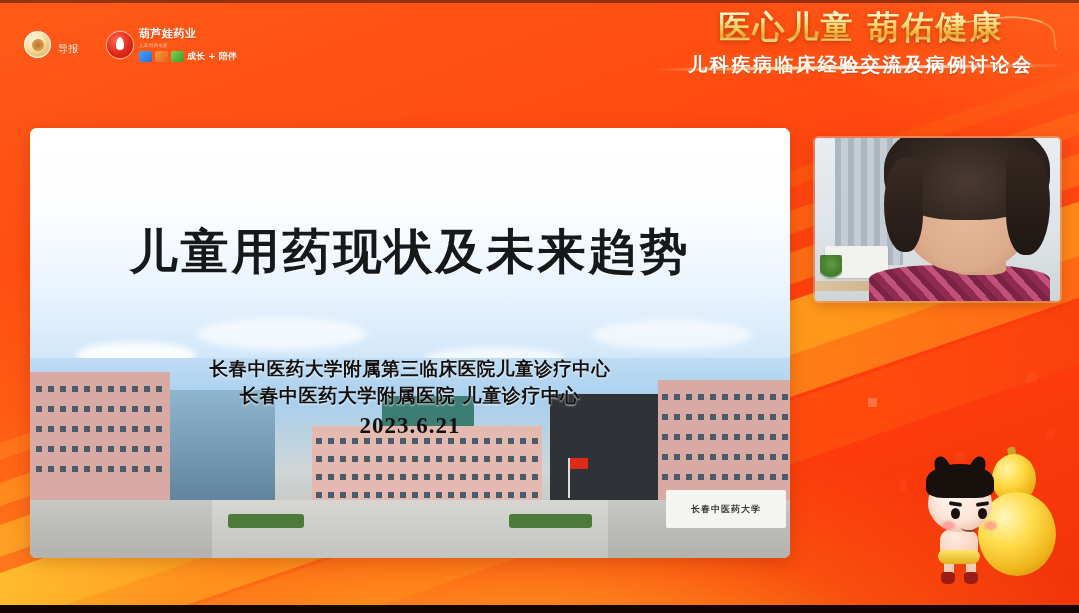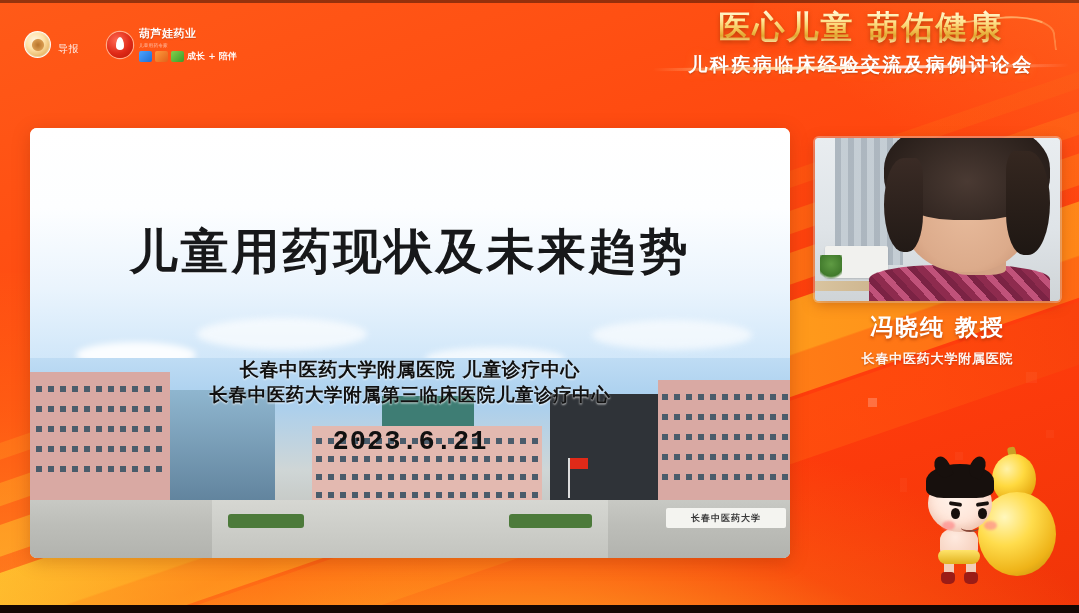--- a/index.html
+++ b/index.html
@@ -157,22 +157,22 @@
     font-family:"DejaVu Sans","Liberation Sans",sans-serif;
     text-shadow:0 1px 0 rgba(255,255,255,.6);
   }
   .slide-sub{
     position:relative; z-index:3; text-align:center; margin-top:72px;
     color:#111; font-weight:800; line-height:1.38;
   }
   .slide-sub .l{ font-size:19px; letter-spacing:.6px; white-space:nowrap;
     text-shadow:0 1px 2px rgba(255,255,255,.85); }
   .slide-sub .l.small{ font-size:18.5px; }
-  .slide-sub .date{ font-size:27px; letter-spacing:1px; margin-top:16px;
-    font-family:Liberation Mono, monospace; }
+  .slide-sub .date{ font-size:23px; letter-spacing:1px; margin-top:2px;
+    font-family:Liberation Serif, serif; }
 
   
   .campus{
     position:absolute; left:0; right:0; bottom:0; height:200px; overflow:hidden;
     background:linear-gradient(180deg,#bfdcf4 0%,#a9cfee 22%,#cfd6d6 56%,#c4c6c2 78%,#b9bab6 100%);
   }
   .bldg{ position:absolute; bottom:46px; background:#d9a9a3; }
   .bldg .winrow{
     position:absolute; left:4px; right:4px; height:6px;
     background:repeating-linear-gradient(90deg,#4a5c6b 0 6px,transparent 6px 12px);
@@ -188,21 +188,21 @@
     background:linear-gradient(180deg,#d6d7d2,#c3c4bf);
   }
   .hedge{ position:absolute; bottom:30px; height:14px; background:#4c7a3a; border-radius:3px; }
   .signwall{
     position:absolute; left:36%; bottom:34px; width:26%; height:26px;
     background:#f2f2ee; border-radius:2px; display:flex; align-items:center;
     justify-content:space-around; box-shadow:0 1px 2px rgba(0,0,0,.2);
   }
   .signwall span{ color:#b3261e; font-size:9px; font-weight:700; letter-spacing:1px; }
   .gatesign{
-    position:absolute; right:4px; bottom:30px; width:120px; height:20px;
+    position:absolute; right:4px; bottom:30px; width:120px; height:38px;
     background:#f4f4f0; border-radius:2px; display:flex; align-items:center; justify-content:center;
   }
   .gatesign span{ color:#3b3b3b; font-size:9px; font-weight:700; letter-spacing:1px; }
   .flagpole{ position:absolute; bottom:60px; width:2px; height:40px; background:#ddd; }
   .flag{ position:absolute; width:18px; height:11px; background:#e02a18; }
 
   
   .video-panel{
     position:absolute; left:815px; top:138px; width:245px; height:163px;
     border-radius:4px; overflow:hidden;
@@ -374,22 +374,22 @@
     <div class="clouds">
       <div class="cloud" style="left:6%;top:30%;width:120px;height:26px;"></div>
       <div class="cloud" style="left:22%;top:8%;width:170px;height:32px;opacity:.75;"></div>
       <div class="cloud" style="left:52%;top:34%;width:140px;height:24px;opacity:.8;"></div>
       <div class="cloud" style="left:74%;top:10%;width:160px;height:30px;opacity:.7;"></div>
     </div>
 
     <div class="slide-title">儿童用药现状及未来趋势</div>
 
     <div class="slide-sub">
+      <div class="l small">长春中医药大学附属第三临床医院儿童诊疗中心</div>
       <div class="l">长春中医药大学附属医院 儿童诊疗中心</div>
-      <div class="l small">长春中医药大学附属第三临床医院儿童诊疗中心</div>
       <div class="date">2023.6.21</div>
     </div>
 
     <div class="campus">
       <div class="bldg" style="left:-10px;width:150px;height:140px;">
         <div class="winrow" style="top:14px;"></div>
           <div class="winrow" style="top:34px;"></div>
         <div class="winrow" style="top:54px;"></div>
           <div class="winrow" style="top:74px;"></div>
         <div class="winrow" style="top:94px;"></div>
@@ -440,24 +440,20 @@
       <div class="vp-brow r"></div>
       <div class="vp-eye l"></div>
       <div class="vp-eye r"></div>
       <div class="vp-mouth"></div>
     </div>
     <div class="vp-hair"></div>
     <div class="vp-hair-l"></div>
     <div class="vp-hair-r"></div>
   </div>
 
-  <div class="speaker">
-    <div class="speaker-name">冯晓纯 教授</div>
-    <div class="speaker-org">长春中医药大学附属医院</div>
-  </div>
 
   <div class="mascot">
     <div class="gourd">
       <div class="stem"></div>
       <div class="top"></div>
       <div class="bot"></div>
     </div>
     <div class="boy">
       <div class="leg l"></div>
       <div class="leg r"></div>

